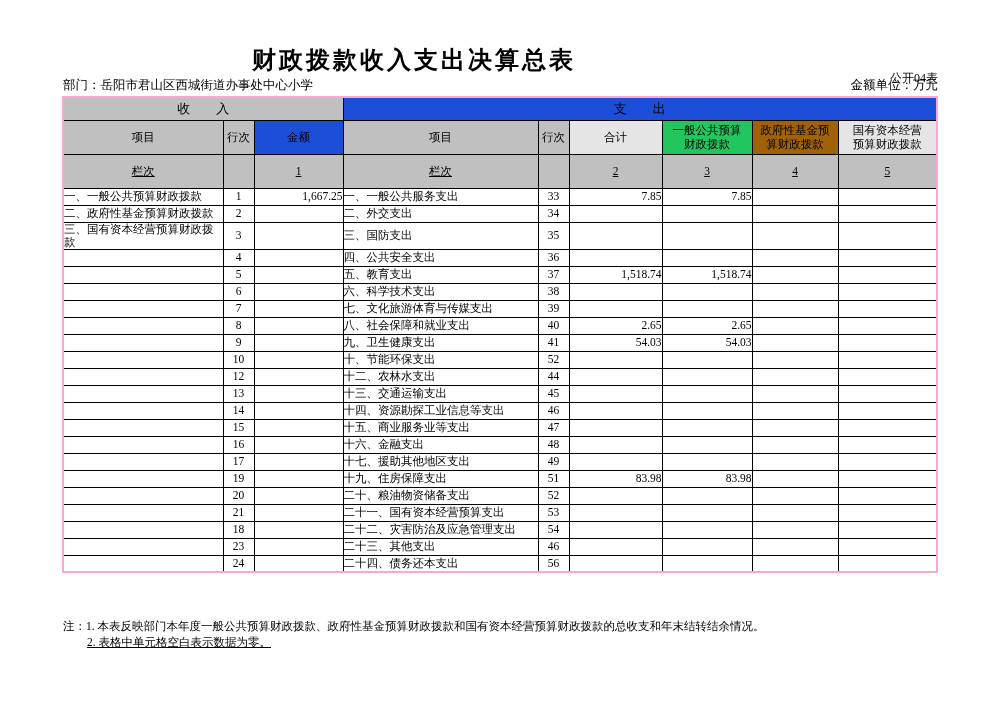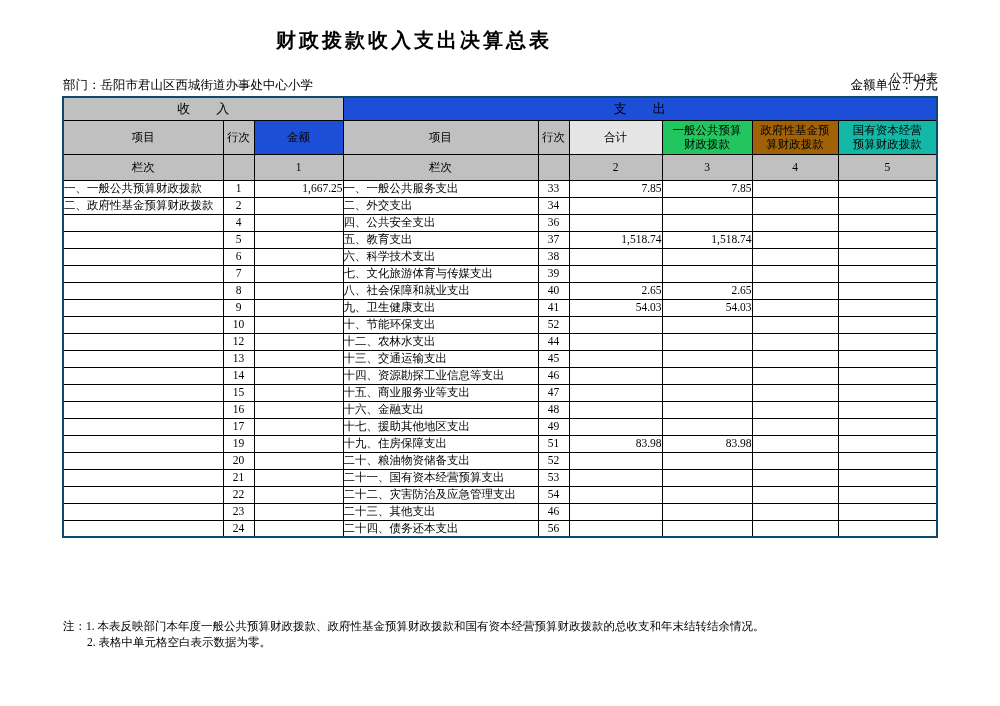--- a/index.html
+++ b/index.html
@@ -6,64 +6,64 @@
   html, body { margin: 0; padding: 0; }
   body {
     width: 1000px; height: 706px;
     background: #ffffff;
     position: relative;
     overflow: hidden;
     font-family: "Liberation Serif", "DejaVu Serif", serif;
     color: #000;
   }
   .page-title {
-    position: absolute; top: 27px; left: 0; width: 828px;
+    position: absolute; top: 44px; left: 0; width: 828px;
     text-align: center;
-    font-size: 20px; font-weight: bold; letter-spacing: 3px;
+    font-size: 24px; font-weight: bold; letter-spacing: 3px;
   }
   .form-code {
     position: absolute; top: 70px; right: 62px;
     font-size: 12px;
   }
   .dept-line {
     position: absolute; top: 77px; left: 63px;
     font-size: 12.5px;
   }
   .unit-line {
     position: absolute; top: 77px; right: 62px;
     font-size: 12.5px;
   }
   table.main {
     position: absolute; top: 96px; left: 62px;
     width: 876px;
     border-collapse: collapse;
     table-layout: fixed;
-    border: 2px solid #0c4a6e;
+    border: 2px solid #f9a8d4;
   }
   table.main th, table.main td {
     border: 1px solid #000;
     font-size: 11.5px;
     font-weight: normal;
     padding: 0;
     overflow: hidden;
     vertical-align: middle;
   }
   thead th { background: #c0c0c0; text-align: center; }
   tr.sec-row th { height: 23px; font-size: 13px; }
   tr.hdr-row th { height: 34px; line-height: 14px; white-space: pre-line; }
-  tr.lan-row th { height: 26px; }
+  tr.lan-row th { height: 34px; text-decoration: underline; }
   tbody td { height: 17px; line-height: 13px; background: #fff; }
   td.item { text-align: left; padding-left: 1px; word-break: break-all; }
   td.line { text-align: center; }
   td.amt  { text-align: right; padding-right: 2px; }
   .notes {
     position: absolute; left: 63px; top: 619px;
     font-size: 11.5px; line-height: 15.5px;
   }
-  .note-2 { padding-left: 24px; }
+  .note-2 { padding-left: 24px; text-decoration: underline; }
 </style>
 </head>
 <body>
 
 <div class="page-title">财政拨款收入支出决算总表</div>
 <div class="form-code">公开04表</div>
 <div class="dept-line">部门：岳阳市君山区西城街道办事处中心小学</div>
 <div class="unit-line">金额单位：万元</div>
 
 <table class="main">
@@ -87,21 +87,21 @@
       <th style="background: rgb(192, 192, 192);">项目</th>
       <th style="background: rgb(192, 192, 192);">行次</th>
       <th style="background: #1d4ed8;">金额</th>
       <th style="background: rgb(192, 192, 192);">项目</th>
       <th style="background: rgb(192, 192, 192);">行次</th>
       <th style="background: #e5e5e5;">合计</th>
       <th style="background: #22c55e;">一般公共预算
 财政拨款</th>
       <th style="background: #a16207;">政府性基金预
 算财政拨款</th>
-      <th style="background: #14b8a6;">国有资本经营
+      <th style="background: #e5e5e5;">国有资本经营
 预算财政拨款</th>
     </tr>
     <tr class="lan-row">
       <th style="background: rgb(192, 192, 192);">栏次</th>
       <th style="background: rgb(192, 192, 192);"></th>
       <th style="background: rgb(192, 192, 192);">1</th>
       <th style="background: rgb(192, 192, 192);">栏次</th>
       <th style="background: rgb(192, 192, 192);"></th>
       <th style="background: rgb(192, 192, 192);">2</th>
       <th style="background: rgb(192, 192, 192);">3</th>
@@ -126,20 +126,31 @@
         <td class="line">2</td>
         <td class="amt"></td>
         <td class="item">二、外交支出</td>
         <td class="line">34</td>
         <td class="amt"></td>
         <td class="amt"></td>
         <td class="amt"></td>
         <td class="amt"></td>
       </tr>
       <tr>
+        <td class="item">三、国有资本经营预算财政拨款</td>
+        <td class="line">3</td>
+        <td class="amt"></td>
+        <td class="item">三、国防支出</td>
+        <td class="line">35</td>
+        <td class="amt"></td>
+        <td class="amt"></td>
+        <td class="amt"></td>
+        <td class="amt"></td>
+      </tr>
+      <tr>
         <td class="item"></td>
         <td class="line">4</td>
         <td class="amt"></td>
         <td class="item">四、公共安全支出</td>
         <td class="line">36</td>
         <td class="amt"></td>
         <td class="amt"></td>
         <td class="amt"></td>
         <td class="amt"></td>
       </tr>
@@ -303,21 +314,21 @@
         <td class="amt"></td>
         <td class="item">二十一、国有资本经营预算支出</td>
         <td class="line">53</td>
         <td class="amt"></td>
         <td class="amt"></td>
         <td class="amt"></td>
         <td class="amt"></td>
       </tr>
       <tr>
         <td class="item"></td>
-        <td class="line">22</td>
+        <td class="line">18</td>
         <td class="amt"></td>
         <td class="item">二十二、灾害防治及应急管理支出</td>
         <td class="line">54</td>
         <td class="amt"></td>
         <td class="amt"></td>
         <td class="amt"></td>
         <td class="amt"></td>
       </tr>
       <tr>
         <td class="item"></td>

